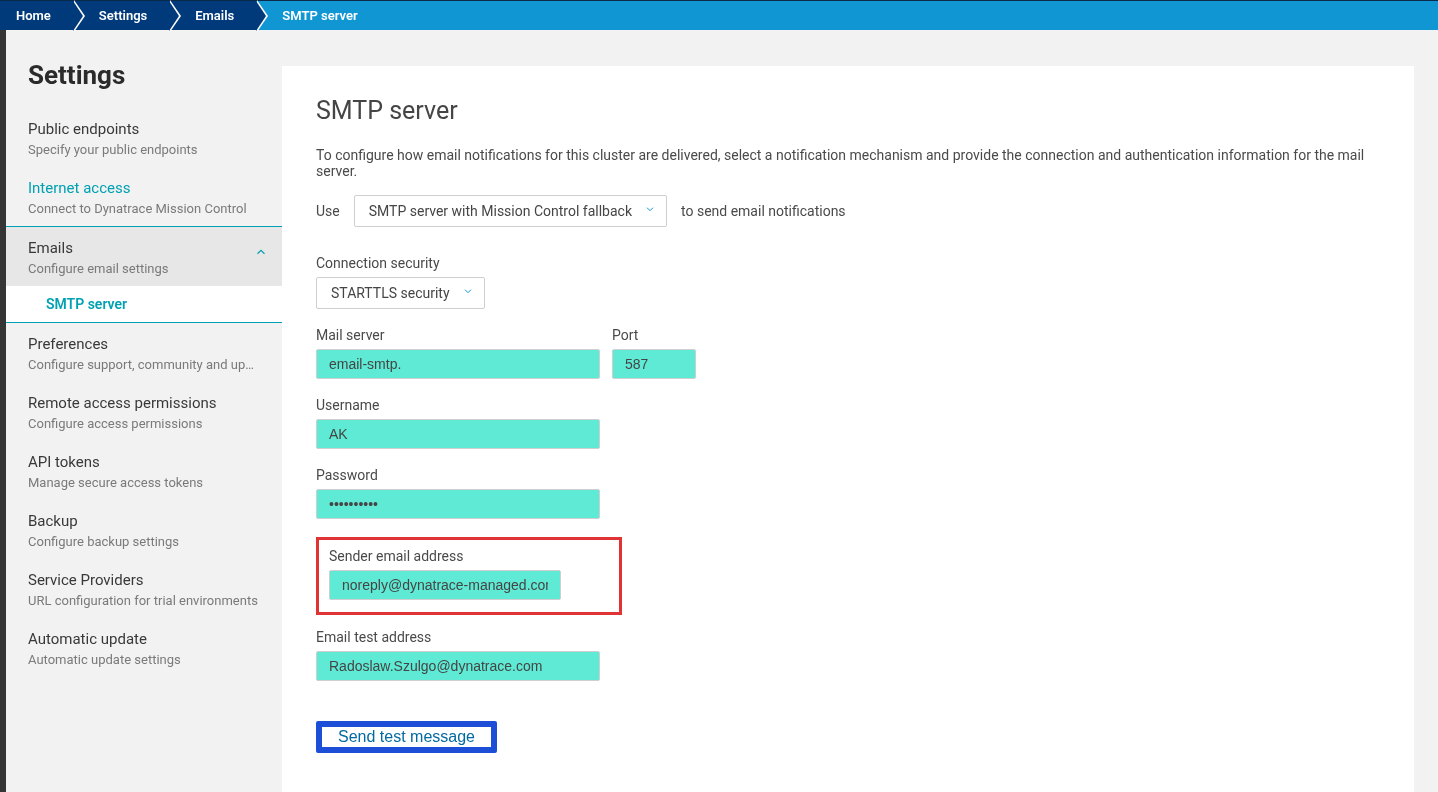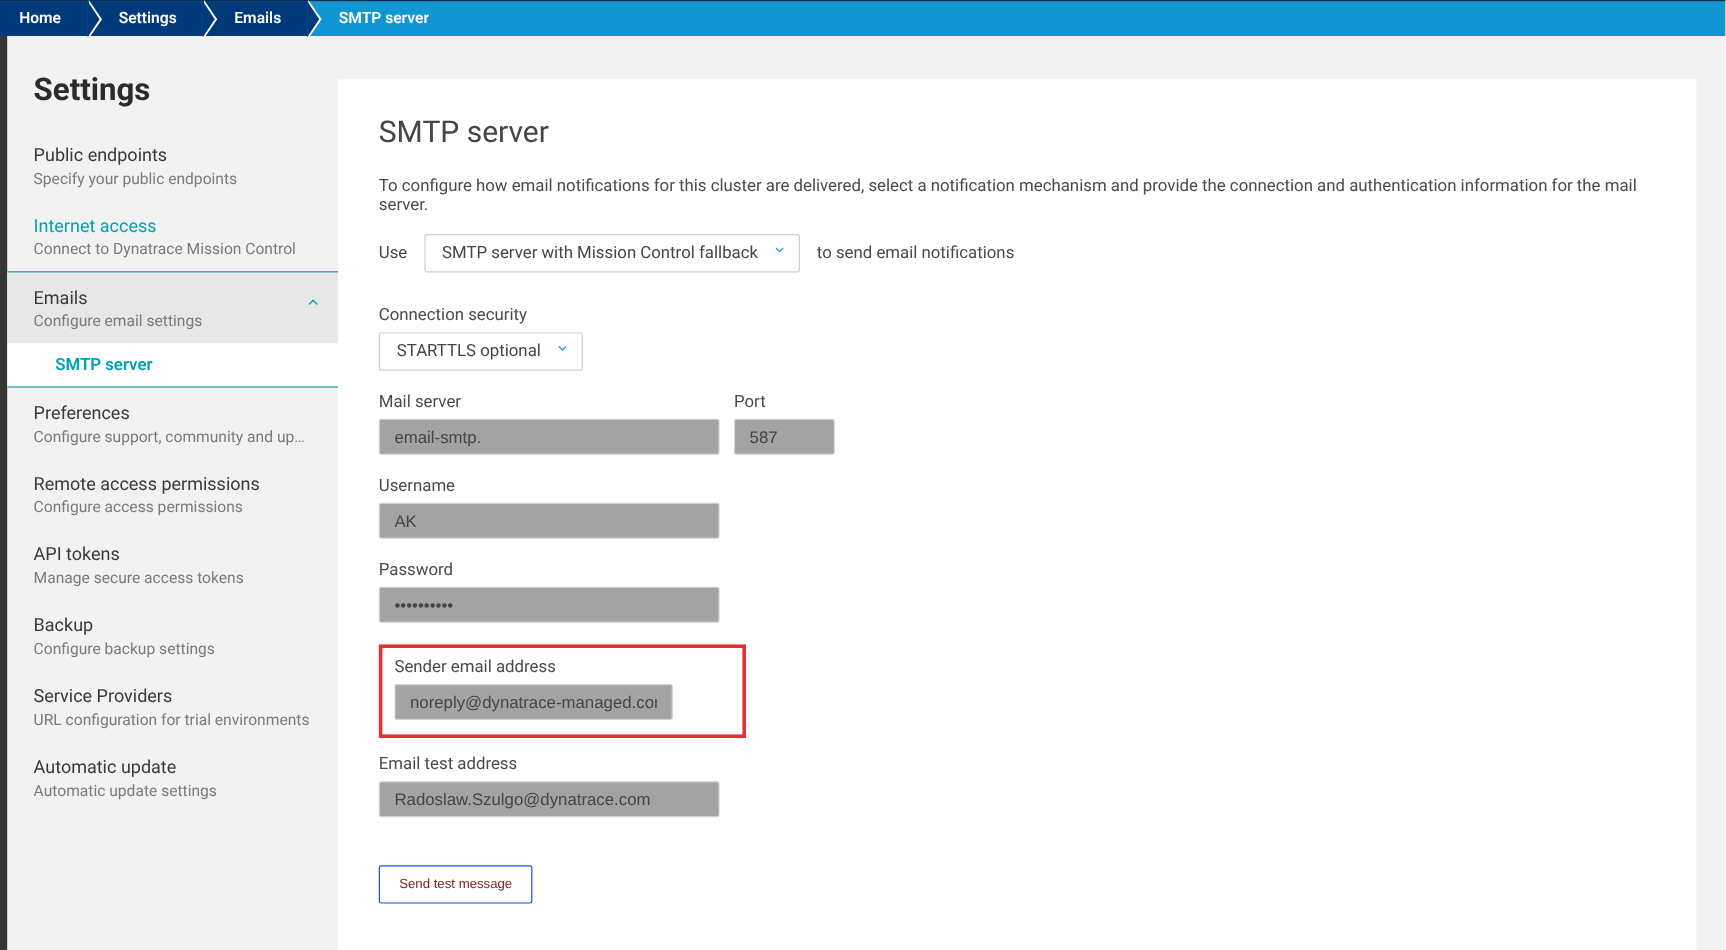--- a/index.html
+++ b/index.html
@@ -190,21 +190,21 @@
     display: flex;
     gap: 12px;
   }
   .text-input {
     height: 30px;
     border: 1px solid #cfcfcf;
     border-radius: 2px;
     padding: 0 12px;
     font-size: 14px;
     color: #454545;
-    background: #a3a3a3;
+    background: #5eead4;
   }
   .text-input.w-lg { width: 284px; }
   .text-input.w-sm { width: 84px; }
 
   .select {
     display: inline-flex;
     align-items: center;
     height: 32px;
     border: 1px solid #cfcfcf;
     border-radius: 2px;
@@ -223,26 +223,26 @@
   }
   .select .caret svg { width:12px; height:12px; stroke:#1196d4; stroke-width:2; fill:none;}
 
   .highlight-box {
     border: 3px solid #e03434;
     padding: 8px 10px 12px 10px;
     width: 306px;
   }
 
   .btn-outline {
-    border: 1px solid #1d4ed8;
-    color: #7f1d1d;
+    border: 6px solid #1d4ed8;
+    color: #0369a1;
     background: #fff;
     height: 32px;
     padding: 0 16px;
-    font-size: 11px;
+    font-size: 16px;
     border-radius: 2px;
     cursor: pointer;
     margin-top: 22px;
   }
 
 </style>
 </head>
 <body>
 
 <div class="topbar">
@@ -330,21 +330,21 @@
                 <polyline points="6 9 12 15 18 9"></polyline>
               </svg>
           </span>
         </div>
         <span class="inline-label">to send email notifications</span>
       </div>
 
       <div class="field-group">
         <label class="field-label">Connection security</label>
         <div class="select">
-          <span>STARTTLS optional</span>
+          <span>STARTTLS security</span>
           <span class="caret">
             <svg viewBox="0 0 24 24">
                 <polyline points="6 9 12 15 18 9"></polyline>
               </svg>
           </span>
         </div>
       </div>
 
       <div class="field-group">
         <div class="field-row">

